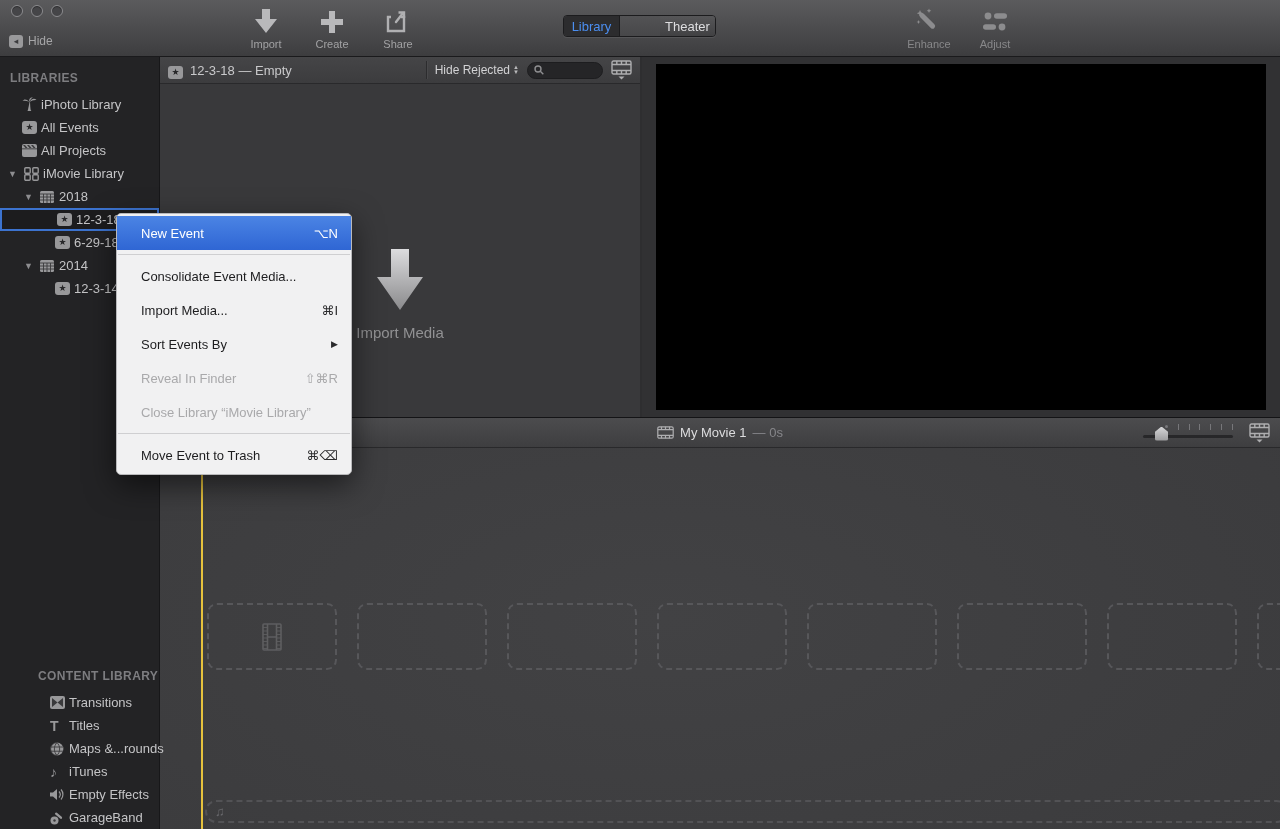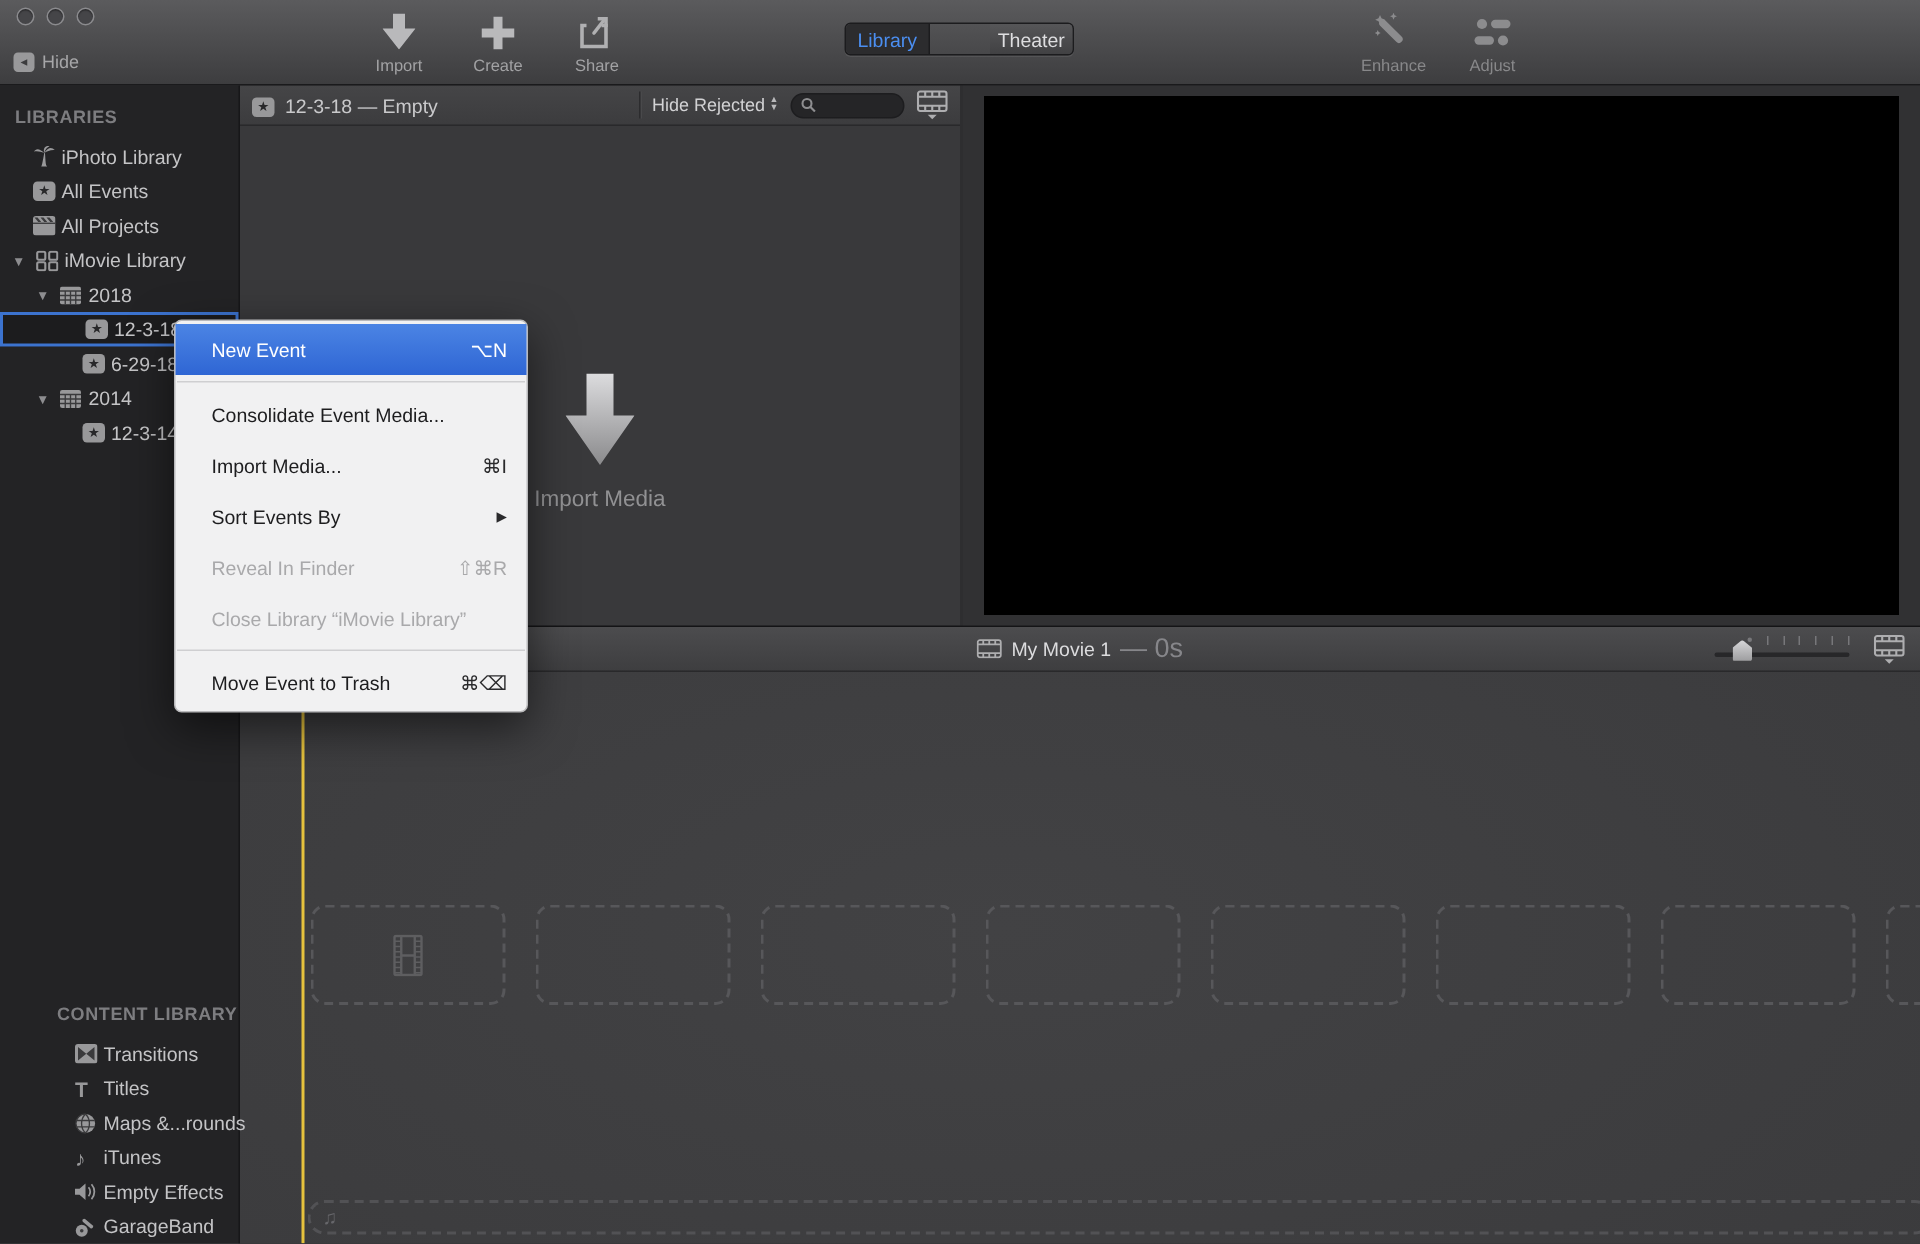--- a/index.html
+++ b/index.html
@@ -60,21 +60,21 @@
   .video { position:absolute; left:14px; top:7px; width:610px; height:346px; background:#000; }
 
   
   .timeline { position:absolute; left:160px; top:417px; width:1120px; height:412px; }
   .tl-header { height:31px; background:linear-gradient(#4c4c4e,#3e3e40); border-top:1px solid #141416;
     border-bottom:1px solid #29292b; display:flex; align-items:center; padding:0 10px; position:relative; }
   .close-btn { width:17px; height:17px; border-radius:50%; background:#222224; color:#a9a9ab; font-size:10px;
     line-height:16px; text-align:center; }
   .tl-center { position:absolute; left:0; right:0; display:flex; justify-content:center; align-items:center; gap:6px; pointer-events:none; }
   .tl-title { font-size:13px; color:#dcdcde; }
-  .tl-dur { font-size:18px; color:#86868a; }
+  .tl-dur { font-size:13px; color:#86868a; }
   .tl-right { margin-left:auto; display:flex; align-items:center; gap:16px; }
   .zoomer { width:90px; position:relative; height:20px; }
   .ticks { position:absolute; top:1px; left:22px; right:0; display:flex; justify-content:space-between; align-items:center; }
   .tick { width:1px; height:6px; background:#77777a; }
   .tickdot { width:3px; height:3px; border-radius:50%; background:#77777a; }
   .ztrack { position:absolute; left:0; right:0; top:12px; height:3px; border-radius:2px; background:#272729; }
   .zthumb { position:absolute; left:12px; top:4px; width:13px; height:14px;
     background:linear-gradient(#d6d6d8,#9c9c9e); clip-path:polygon(50% 0,100% 38%,100% 100%,0 100%,0 38%); border-radius:2px; }
   .tl-body { position:absolute; left:0; top:31px; right:0; bottom:0;
     background:radial-gradient(ellipse 900px 420px at 45% 45%, #424244, #3a3a3c); overflow:hidden; }

